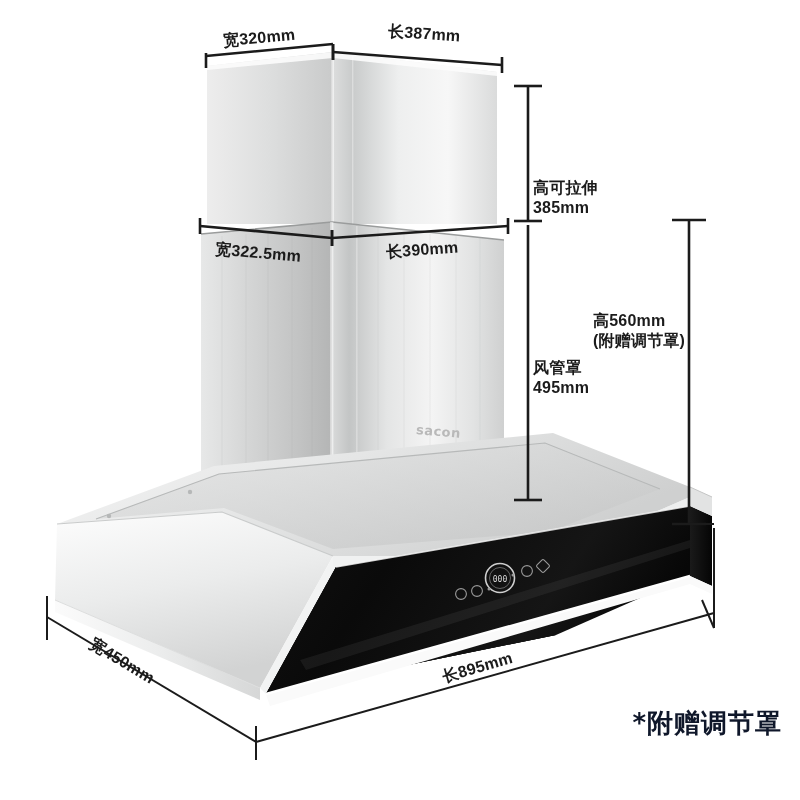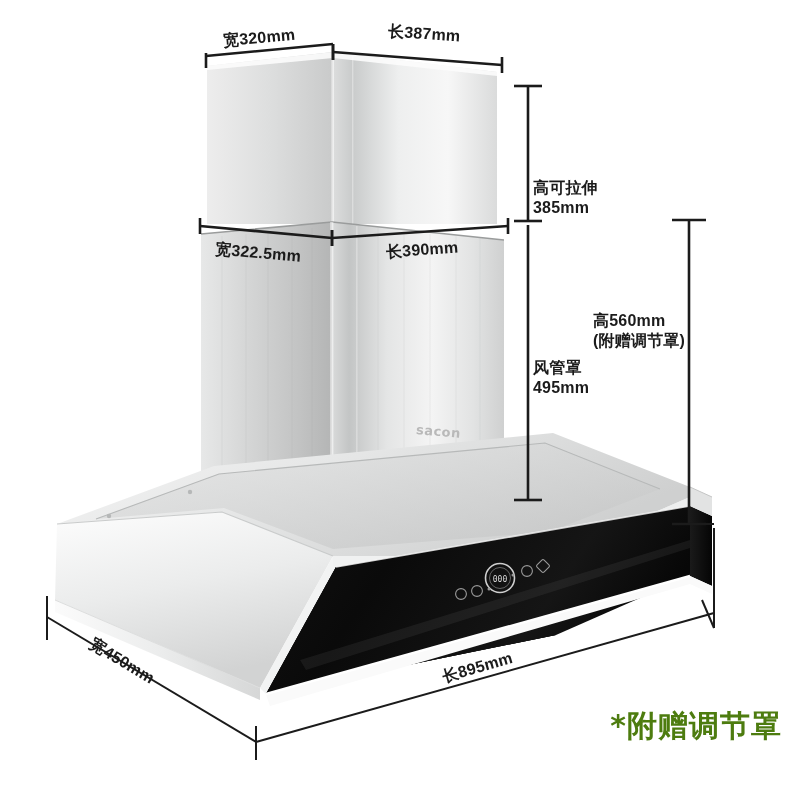--- a/index.html
+++ b/index.html
@@ -20,23 +20,23 @@
     font-weight:700;
     color:#1b1b1b;
     white-space:nowrap;
     line-height:1.28;
     letter-spacing:.2px;
   }
   #red-note{
     position:absolute;
     right:18px;
     top:706px;
-    font-size:30px;
+    font-size:26px;
     font-weight:700;
-    color:#4d7c0f;
+    color:#0f172a;
     letter-spacing:1px;
     white-space:nowrap;
     font-family:"DejaVu Sans","Liberation Sans",sans-serif;
   }
   #brand-logo{
     position:absolute;
     left:416px; top:424px;
     font-size:13px;
     font-weight:600;
     color:#b9b9b9;

